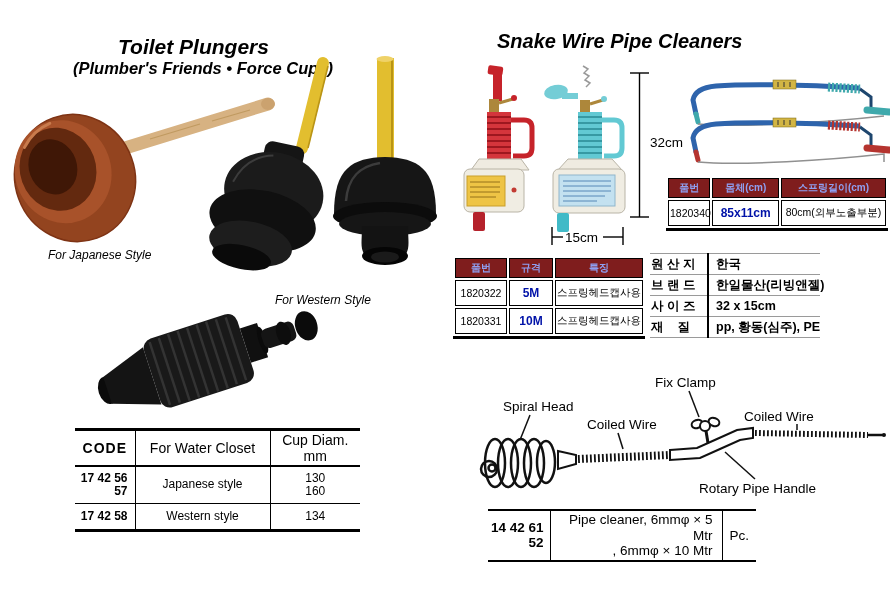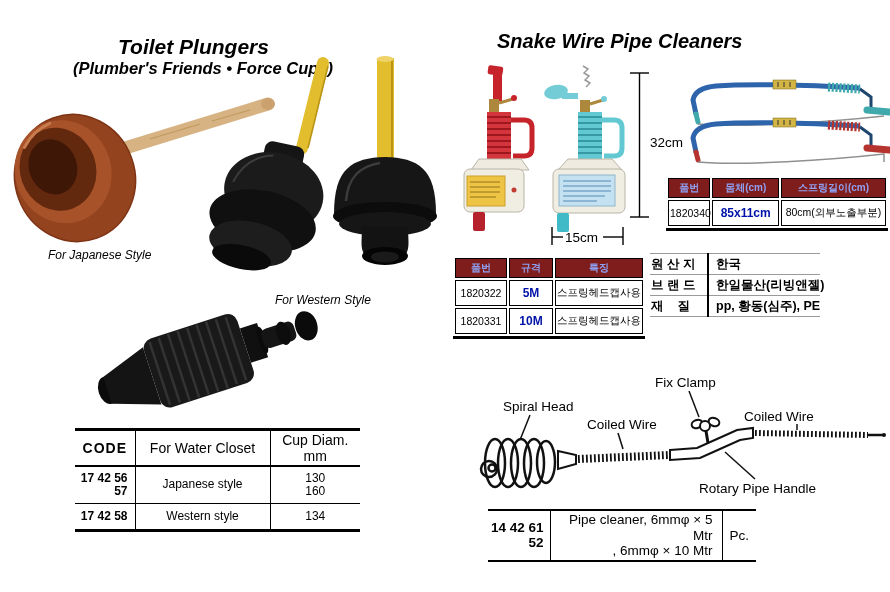--- a/index.html
+++ b/index.html
@@ -309,20 +309,24 @@
   <tbody>
       <tr>
     <td class="lab">원 산 지</td>
     <td class="val">한국</td>
   </tr>
   <tr>
     <td class="lab">브 랜 드</td>
     <td class="val">한일물산(리빙앤젤)</td>
   </tr>
   <tr>
+    <td class="lab">사 이 즈</td>
+    <td class="val">32 x 15cm</td>
+  </tr>
+  <tr>
     <td class="lab">재    질</td>
     <td class="val">pp, 황동(심주), PE</td>
   </tr>
 </tbody>
   </table>
 
 <svg class="abs" style="left:468px;top:368px;" width="422" height="135" viewBox="468 368 422 135">
 
   <g fill="none" stroke="#111" stroke-width="2.5">
     <circle cx="489" cy="469" r="8"></circle>

